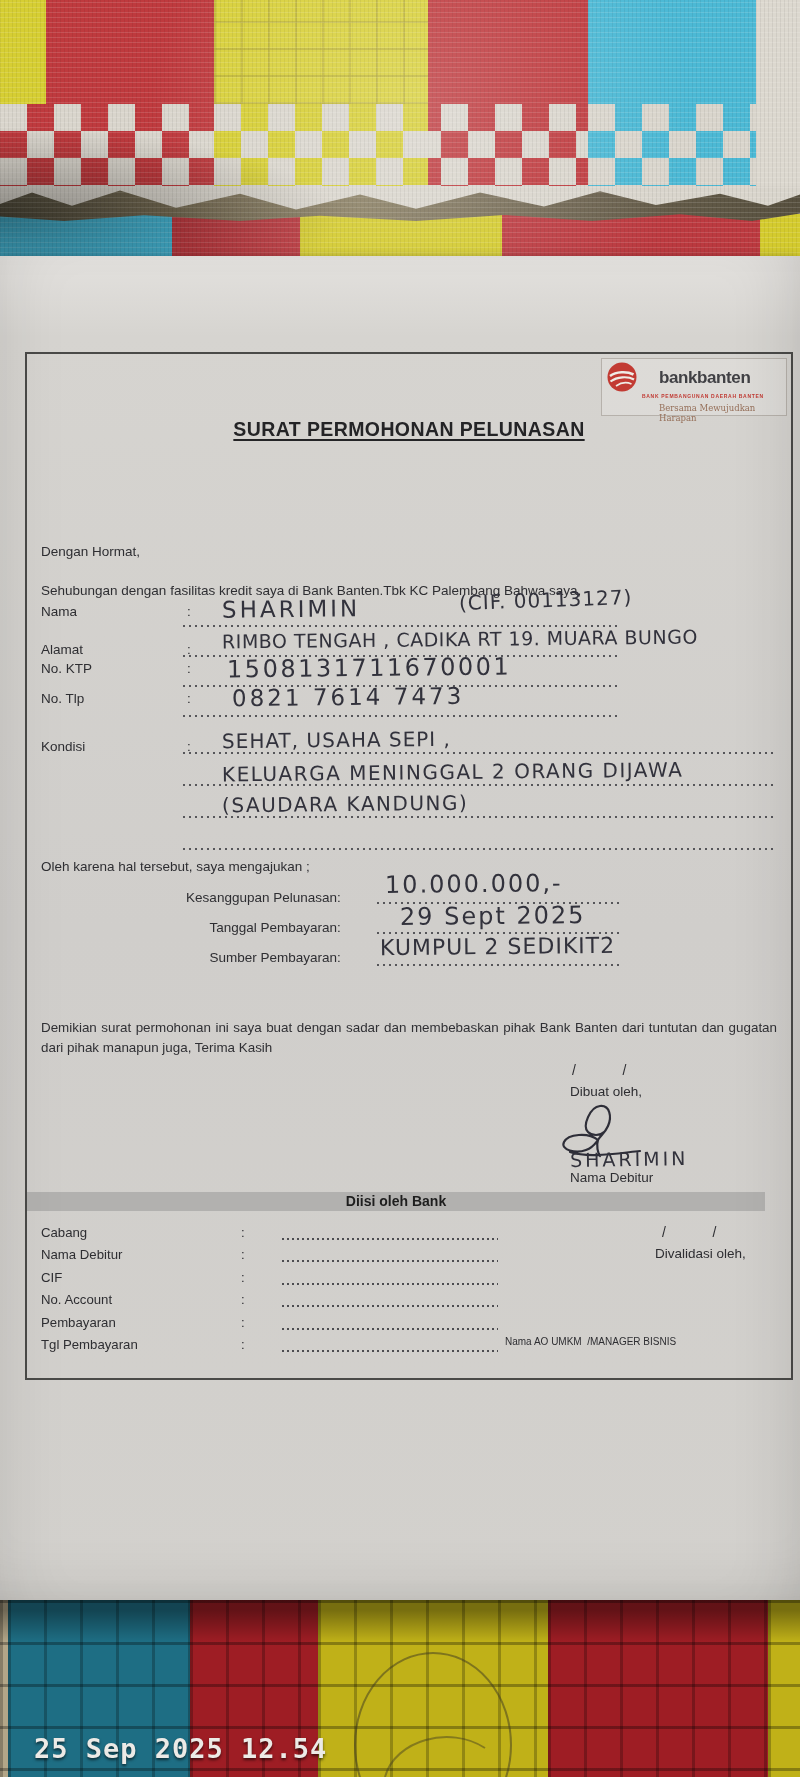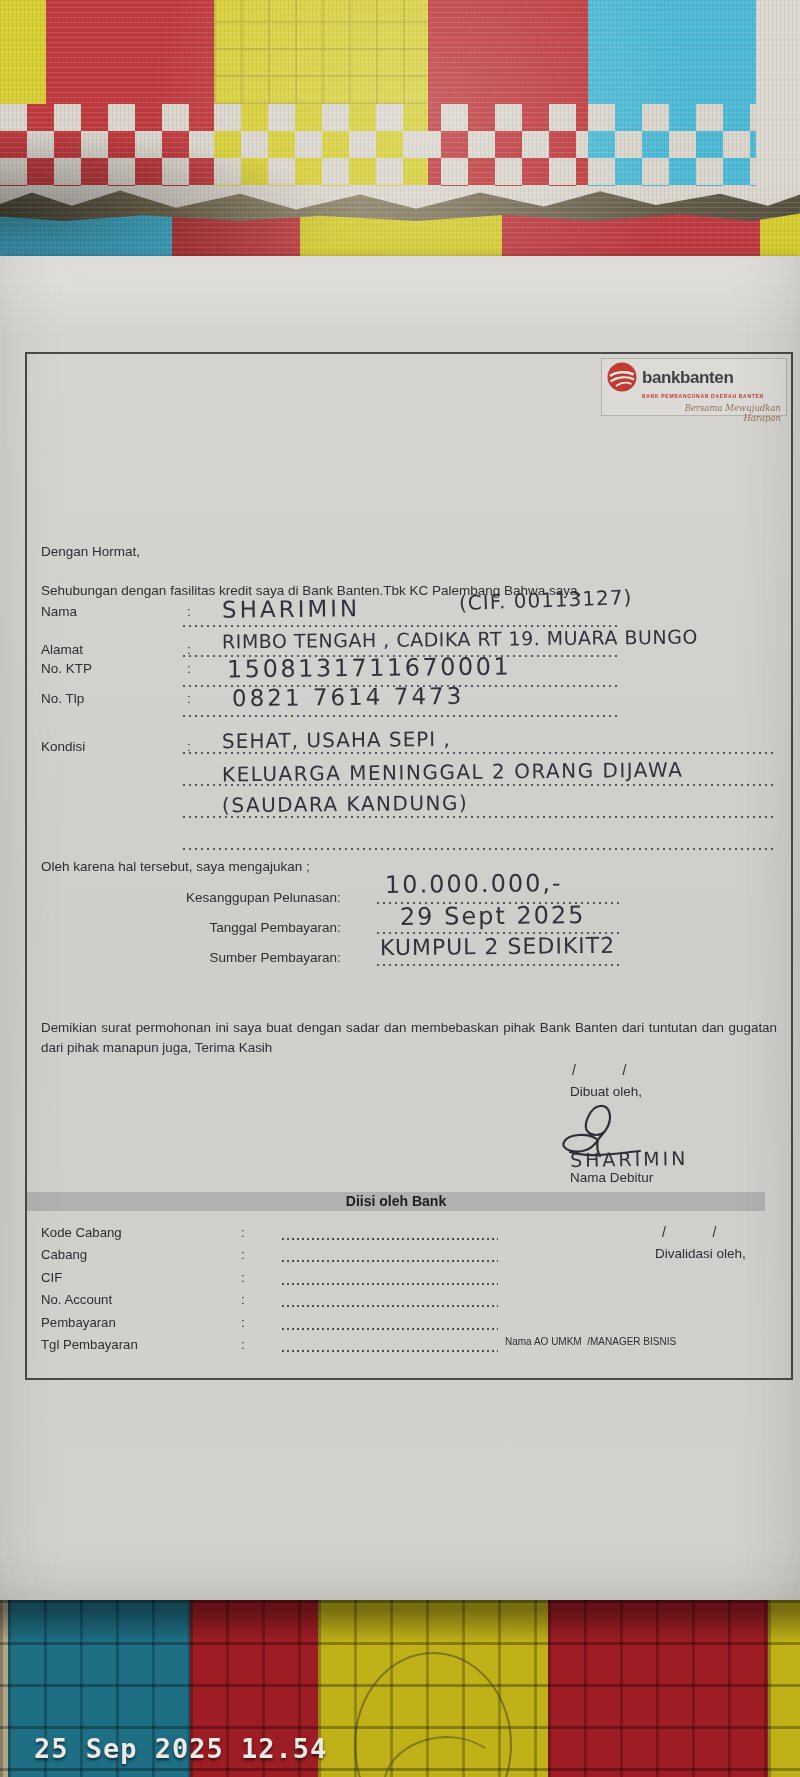--- a/index.html
+++ b/index.html
@@ -25,24 +25,24 @@
   .paper{position:absolute;top:256px;left:0;width:800px;height:1344px;
     background:linear-gradient(180deg,#e3e1de 0%,#d6d4d0 6%,#d0cecb 50%,#d3d1cd 100%);
     box-shadow:0 5px 12px rgba(0,0,0,.55);color:#2e2e32;}
   .paper::after{content:"";position:absolute;inset:0;pointer-events:none;
     box-shadow:inset -45px 0 70px -45px rgba(0,0,0,.14), inset 45px 0 70px -45px rgba(0,0,0,.10), inset 0 -50px 60px -45px rgba(0,0,0,.10);}
   .frame{position:absolute;left:25px;top:96px;width:764px;height:1024px;border:2px solid #4a4a48;}
 
   
   .logo{position:absolute;right:4px;top:4px;width:186px;height:58px;border:1px solid rgba(125,115,105,.4);
     padding:3px 5px;box-sizing:border-box;background:rgba(235,232,228,.35);}
-  .logo-row{display:flex;align-items:center;gap:5px;}
+  .logo-row{display:flex;align-items:center;gap:22px;}
   .brand{font-weight:bold;font-size:17px;letter-spacing:-0.4px;color:#414145;line-height:17px;}
   .brand-sub{font-size:5px;font-weight:bold;letter-spacing:.7px;color:#c03a33;margin:1px 0 0 35px;}
-  .tagline{font-family:"DejaVu Serif",serif;font-style:italic;font-size:8.5px;color:#96705a;margin:4px 0 0 52px;text-align:right;}
+  .tagline{font-family:"DejaVu Serif",serif;font-size:8.5px;color:#96705a;margin:4px 0 0 52px;}
 
   .title{position:absolute;top:64px;left:0;right:0;text-align:center;font-weight:bold;font-size:19.5px;
     letter-spacing:.4px;color:#242426;text-decoration:underline;text-decoration-thickness:2px;text-underline-offset:3px;}
 
   .txt{font-size:13.5px;color:#2e2e32;}
   .recip{position:absolute;left:14px;top:92px;line-height:17.5px;}
   .recip .head{font-weight:bold;font-size:14.5px;}
 
   .lblrow{position:absolute;left:14px;height:20px;font-size:13.5px;}
   .lbl{display:inline-block;width:146px;}
@@ -115,20 +115,21 @@
               <path d="M3.5 19.5 C 10 14.5, 21 14, 27 17.5" stroke="#efece6" stroke-width="2.2" fill="none"></path>
               <path d="M9 24 C 14 20.5, 20 20, 24.5 22" stroke="#efece6" stroke-width="1.6" fill="none"></path>
             </svg>
           </span>
           <span class="brand">bankbanten</span>
         </div>
         <div class="brand-sub">BANK PEMBANGUNAN DAERAH BANTEN</div>
         <div class="tagline">Bersama Mewujudkan Harapan</div>
       </div>
 
+      <div class="title">SURAT PERMOHONAN PELUNASAN</div>
 
 
       <div class="abs txt" style="left:14px;top:190px;">Dengan Hormat,</div>
       <div class="abs txt" style="left:14px;top:229px;">Sehubungan dengan fasilitas kredit saya di Bank Banten.Tbk KC Palembang Bahwa saya,</div>
 
       <div class="lblrow" style="top:250px;">
         <span class="lbl">Nama</span><span class="colon">:</span>
       </div>
       <div class="hw" style="left:195px;top:242px;font-size:23px;letter-spacing:3px;">SHARIMIN</div>
       <div class="hw" style="left:432px;top:234px;font-size:20px;letter-spacing:1px;transform:rotate(-2deg);">(CIF. 00113127)</div>
@@ -193,22 +194,22 @@
                    M46 38 C 36 30 16 32 12 40 C 8 48 24 52 34 48 C 42 45 44 40 46 38
                    M18 50 C 36 56 60 52 88 49" stroke="#2e2e38" stroke-width="2.2" fill="none" stroke-linecap="round"></path>
         </svg>
       </div>
       <div class="hw" style="left:543px;top:794px;font-size:19px;letter-spacing:3px;transform:rotate(-1deg);">SHARIMIN</div>
       <div class="abs txt" style="left:543px;top:816px;">Nama Debitur</div>
 
       <div class="graybar">Diisi oleh Bank</div>
 
       <div class="bank-rows">
-        <div class="brow"><span class="blbl">Kode Cabang</span><span class="colon">:</span><span class="bdots"></span></div>
         <div class="brow"><span class="blbl">Cabang</span><span class="colon">:</span><span class="bdots"></span></div>
+        <div class="brow"><span class="blbl">Nama Debitur</span><span class="colon">:</span><span class="bdots"></span></div>
         <div class="brow"><span class="blbl">CIF</span><span class="colon">:</span><span class="bdots"></span></div>
         <div class="brow"><span class="blbl">No. Account</span><span class="colon">:</span><span class="bdots"></span></div>
         <div class="brow"><span class="blbl">Pembayaran</span><span class="colon">:</span><span class="bdots"></span></div>
         <div class="brow"><span class="blbl">Tgl Pembayaran</span><span class="colon">:</span><span class="bdots"></span></div>
       </div>
 
       <div class="val-slash" style="left:635px;top:870px;">/            /</div>
       <div class="abs txt" style="left:628px;top:892px;">Divalidasi oleh,</div>
       <div class="abs" style="left:478px;top:982px;font-size:10px;white-space:pre;color:#2e2e32;">Nama AO UMKM  /MANAGER BISNIS</div>
 

